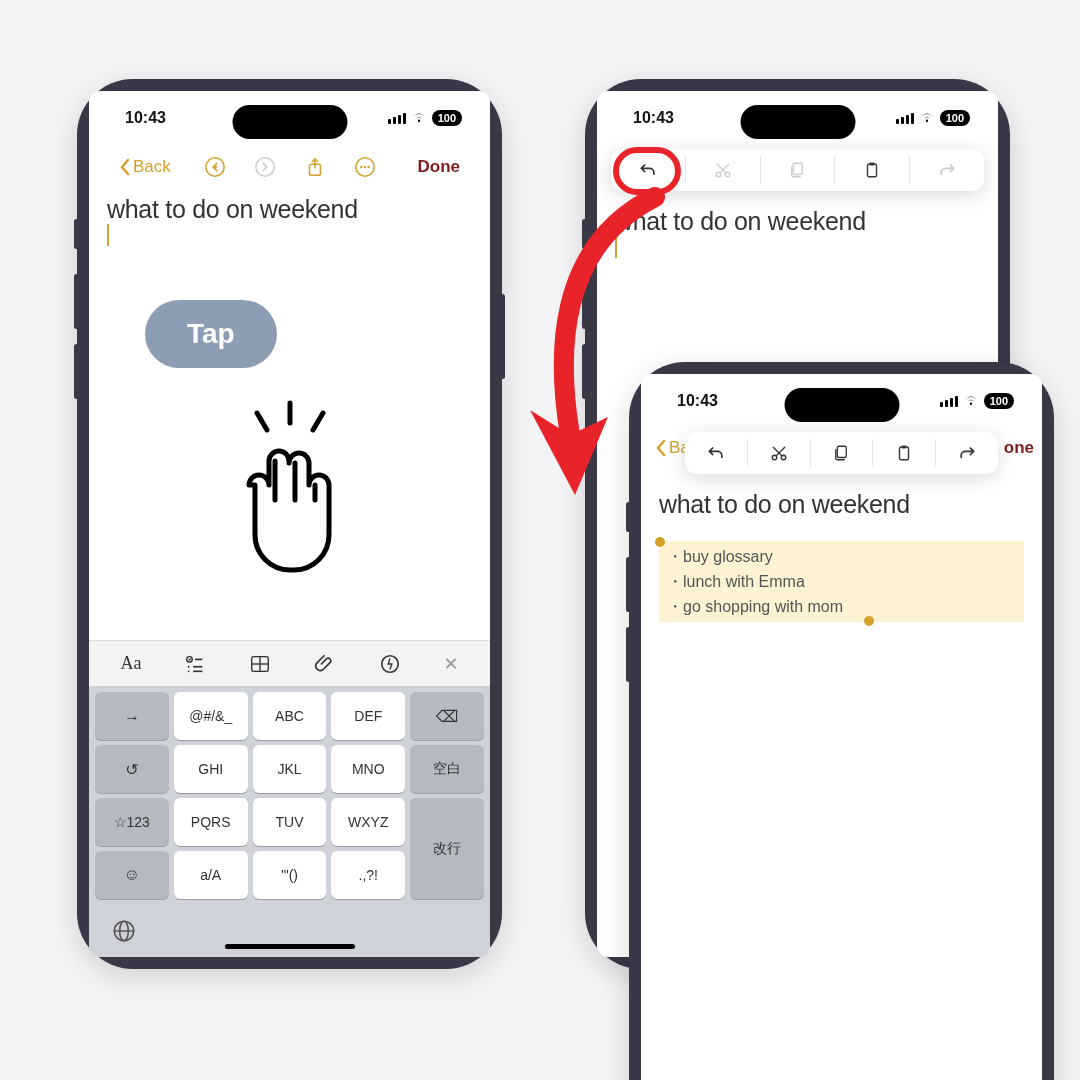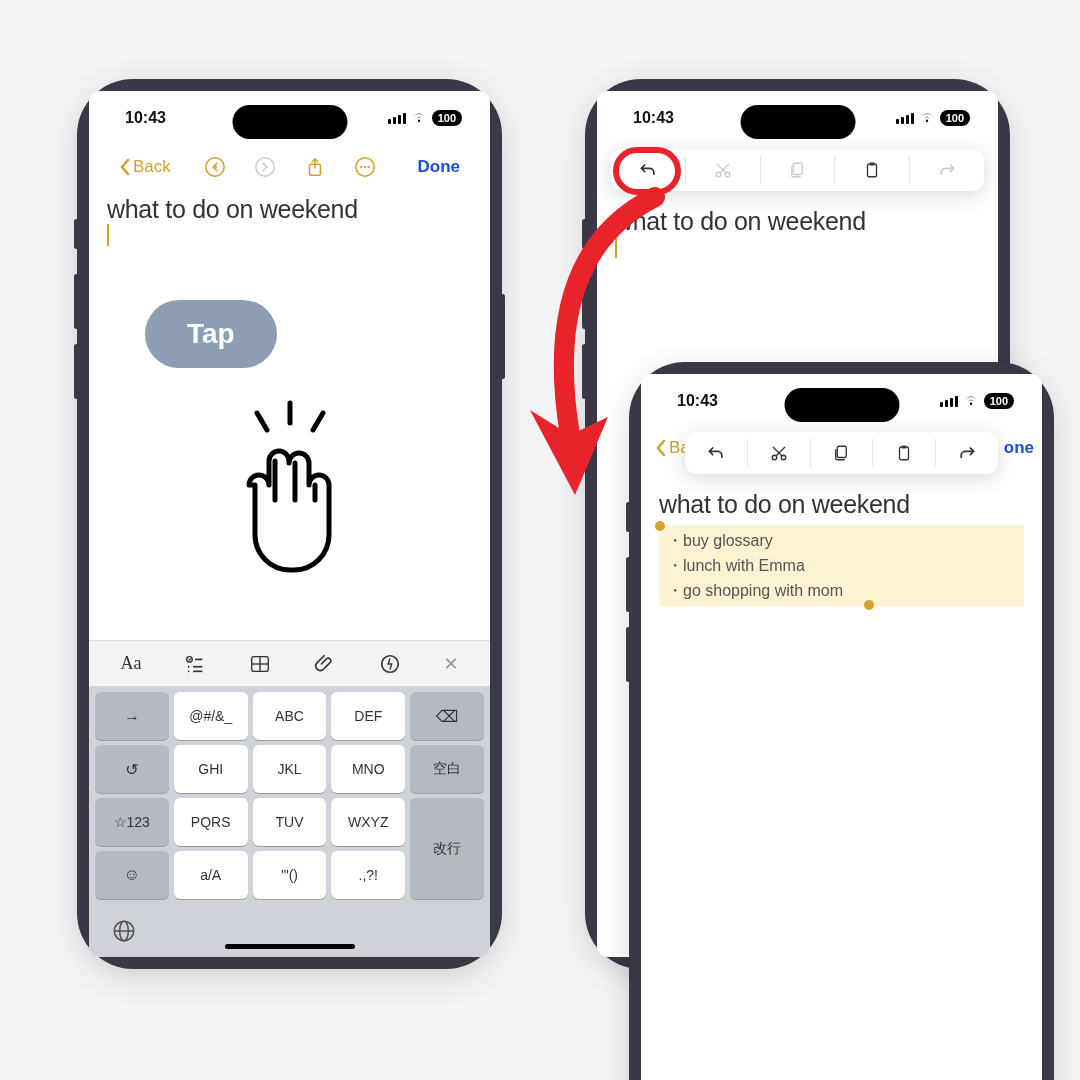--- a/index.html
+++ b/index.html
@@ -16,41 +16,41 @@
 .status .r{display:flex;align-items:center;gap:5px}
 .sig{display:flex;gap:2px;align-items:flex-end}
 .sig span{width:3px;background:#000;border-radius:1px}
 .sig span:nth-child(1){height:5px}.sig span:nth-child(2){height:7px}.sig span:nth-child(3){height:9px}.sig span:nth-child(4){height:11px}
 .wifi{width:16px;height:12px}
 .batt{background:#000;color:#fff;font-size:11px;font-weight:700;padding:2px 6px;border-radius:8px}
 .nav{height:44px;display:flex;align-items:center;justify-content:space-between;padding:0 30px;position:relative}
 .back{display:flex;align-items:center;color:#d4a12a;font-size:17px;gap:2px}
 .nav-mid{display:flex;gap:28px;position:absolute;left:50%;transform:translateX(-50%)}
 .nic{width:22px;height:22px;color:#d4a12a}
-.done{color:#1d4ed8;font-size:17px;font-weight:600}
+.done{color:#7f1d1d;font-size:17px;font-weight:600}
 .edit-toolbar{position:absolute;top:52px;left:14px;right:14px;height:42px;background:#fff;border-radius:12px;box-shadow:0 4px 20px rgba(0,0,0,.15);display:flex;align-items:center;z-index:5}
 .edit-toolbar .cell{flex:1;display:flex;align-items:center;justify-content:center;height:28px;border-right:1px solid #e5e5e5;color:#333}
 .edit-toolbar .cell:last-child{border:none}
 .edit-toolbar .cell.dis{color:#ccc}
 .content{flex:1;padding:6px 18px;position:relative}
 .title{font-size:25px;font-weight:400;color:#333;letter-spacing:-.3px}
 .cursor{display:inline-block;width:2px;height:22px;background:#d4a12a;vertical-align:middle}
 .fmt-bar{height:46px;background:#f3f3f4;display:flex;align-items:center;justify-content:space-around;padding:0 10px;border-top:1px solid #ddd}
 .fmt-bar .ic{color:#333;font-size:18px}
 .fmt-bar .cls{color:#999}
 .kbd{background:#cfd2d8;padding:6px;display:grid;grid-template-columns:repeat(5,1fr);gap:5px}
 .key{background:#fff;border-radius:6px;height:48px;display:flex;align-items:center;justify-content:center;font-size:14px;color:#333;box-shadow:0 1px 0 rgba(0,0,0,.25)}
 .key.g{background:#b5bac2}
 .key.r2{grid-row:span 2;height:auto}
 .key.sm{font-size:16px}
 .kbd-bot{background:#cfd2d8;height:52px;display:flex;align-items:center;padding:0 22px}
 .home-ind{position:absolute;bottom:8px;left:50%;transform:translateX(-50%);width:130px;height:5px;background:#000;border-radius:3px}
 .tap-bubble{position:absolute;background:#8d9db3;color:#fff;font-size:28px;font-weight:700;padding:18px 42px;border-radius:40px;left:145px;top:300px;z-index:20}
 .hand{position:absolute;left:215px;top:395px;z-index:20}
-.sel{background:#fdf3d3;margin-top:6px;padding:4px 2px 2px;position:relative}
+.sel{background:#fdf3d3;margin-top:22px;padding:4px 2px 2px;position:relative}
 .sel .ln{font-size:16px;color:#555;padding:2px 6px}
 .sel .h1{position:absolute;width:10px;height:10px;background:#d4a12a;border-radius:50%;left:-4px;top:-4px}
 .sel .h2{position:absolute;width:10px;height:10px;background:#d4a12a;border-radius:50%;right:150px;bottom:-4px}
 .red-circ{position:absolute;border:6px solid #e8242a;border-radius:24px;width:68px;height:48px;z-index:15}
 svg{display:block}
 </style>
 </head>
 <body>
 
 <div class="phone" style="left:77px;top:79px;width:425px;height:890px">

